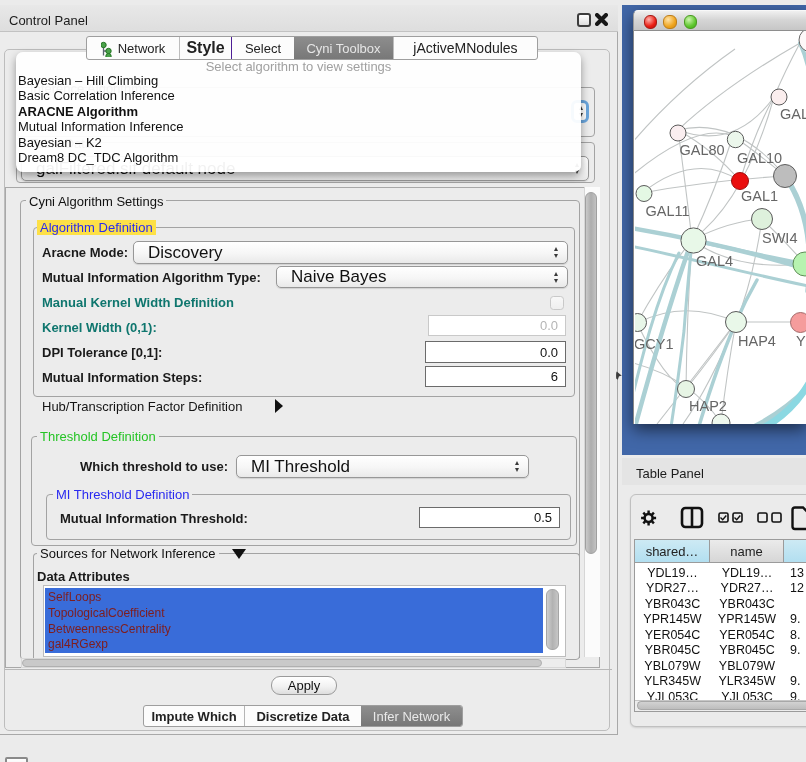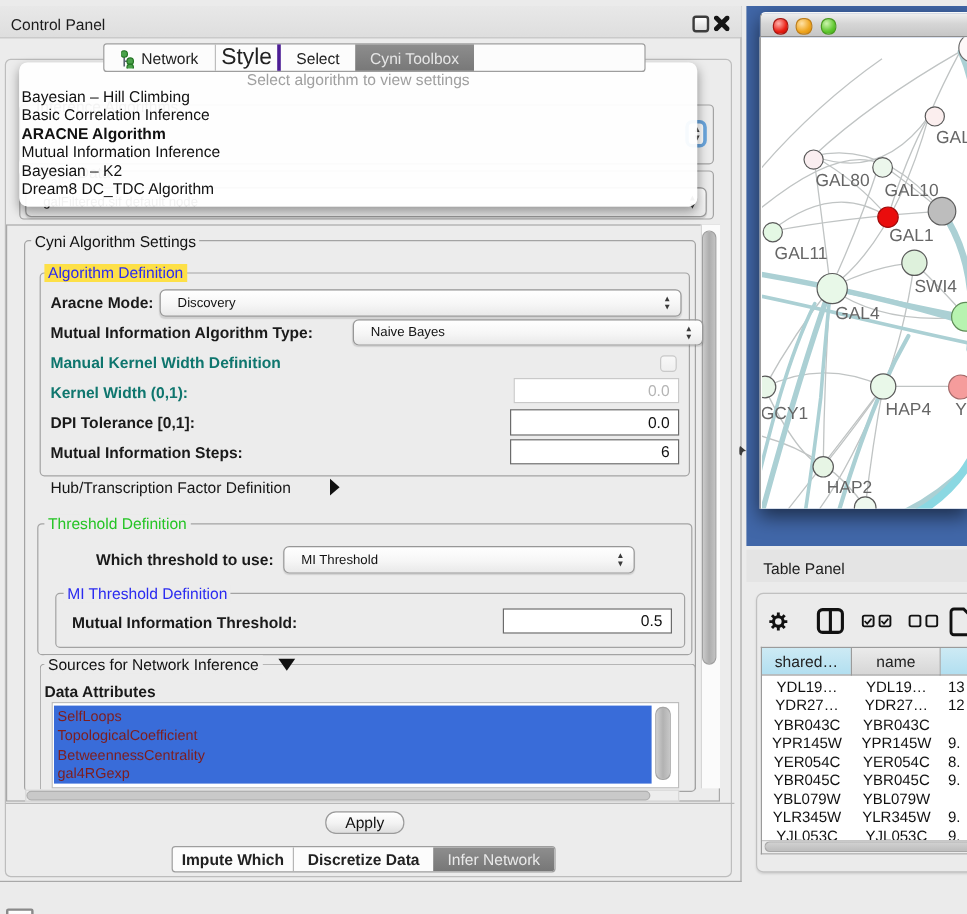--- a/index.html
+++ b/index.html
@@ -6,21 +6,21 @@
 body{width:806px;height:762px;position:relative;overflow:hidden;background:#ebebeb;
   font-family:"Liberation Sans",sans-serif;-webkit-font-smoothing:antialiased;}
 .ab{position:absolute;}
 .b{font-weight:bold;}
 .lab{font-size:13px;font-weight:bold;color:#1a1a1a;white-space:nowrap;}
 .dis{color:#0f766e;}
 .grp{position:absolute;border:1px solid #a3a3a3;border-radius:4px;}
 .gl{position:absolute;top:-9px;background:#ececec;padding:0 3px;font-size:13px;white-space:nowrap;color:#111;}
 .combo{position:absolute;border:1px solid #979797;border-radius:5px;
   background:linear-gradient(#ffffff,#f6f6f6 55%,#e9e9e9);box-shadow:0 1px 1px rgba(0,0,0,.12);}
-.combo .ct{position:absolute;left:14px;top:0;bottom:0;display:flex;align-items:center;font-size:11px;color:#111;}
+.combo .ct{position:absolute;left:14px;top:0;bottom:0;display:flex;align-items:center;font-size:17px;color:#111;}
 .updn{position:absolute;right:7px;top:50%;width:7px;height:14px;margin-top:-7px;}
 .updn:before,.updn:after{content:"";position:absolute;left:0.8px;border-left:2.8px solid transparent;border-right:2.8px solid transparent;}
 .updn:before{top:1.5px;border-bottom:4.5px solid #3a3a3a;}
 .updn:after{bottom:1.5px;border-top:4.5px solid #3a3a3a;}
 .tf{position:absolute;background:#fff;border:1px solid #6b6b6b;font-size:13px;color:#111;
   display:flex;align-items:center;justify-content:flex-end;padding-right:7px;box-sizing:border-box;}
 .tfd{border:1px solid #c9c9c9;color:#b5b5b5;}
 svg{display:block;}
 </style>
 </head>
@@ -37,23 +37,24 @@
 <div class="ab" style="left:86px;top:36px;width:452px;height:24px;background:#fcfcfc;border:1px solid #9e9e9e;border-radius:3px;box-sizing:border-box;display:flex;z-index:30;">
  <div style="width:92px;display:flex;align-items:center;justify-content:center;border-right:1px solid #bdbdbd;">
   <svg width="12" height="16" viewBox="0 0 12 16" style="margin-right:5px;margin-top:2px;">
    <path d="M 2.5 5 V 14.5 M 2.5 10 H 6.5" fill="none" stroke="#5a6570" stroke-width="1.3"></path>
    <circle cx="2.5" cy="4" r="2.7" fill="#4aa24a" stroke="#247524" stroke-width="1"></circle>
    <circle cx="7.5" cy="10" r="2.7" fill="#4aa24a" stroke="#247524" stroke-width="1"></circle>
    <circle cx="7.5" cy="15.2" r="2.7" fill="#4aa24a" stroke="#247524" stroke-width="1"></circle>
   </svg>
   <span style="font-size:13px;color:#222;">Network</span>
     </div>
- <div style="width:51px;display:flex;align-items:center;justify-content:center;border-right:3px solid #4c1d95;font-size:19px;color:#222;">Style</div>
+ <div style="width:51px;display:flex;align-items:center;justify-content:center;border-right:1px solid #4c1d95;font-size:16px;color:#222;font-weight:bold;">Style</div>
  <div style="width:62px;display:flex;align-items:center;justify-content:center;font-size:13px;color:#222;">Select</div>
  <div style="width:99px;display:flex;align-items:center;justify-content:center;background:linear-gradient(#8d8d8d,#787878);font-size:13px;color:#e6e6e6;">Cyni Toolbox</div>
+ <div style="flex:1;display:flex;align-items:center;justify-content:center;border-left:1px solid #bdbdbd;font-size:14px;color:#222;">jActiveMNodules</div>
 </div>
 
 <div class="ab" style="left:4px;top:49px;width:606px;height:682px;border:1px solid #bdbdbd;border-radius:5px;box-sizing:border-box;"></div>
 
 <div class="grp" style="left:16px;top:87px;width:577px;height:48px;"></div>
 <div class="ab" style="left:30px;top:81px;font-size:13px;color:#333;">Inference Algorithms</div>
 <div class="ab" style="left:571px;top:100px;width:18px;height:23px;border:3px solid #6aa5dc;border-radius:6px;background:#fff;box-sizing:border-box;"></div>
 <div class="updn" style="left:578px;top:111px;"></div>
 <div class="grp" style="left:16px;top:142px;width:577px;height:39px;"></div>
 <div class="ab" style="left:30px;top:136px;font-size:13px;color:#333;">Table Data</div>
@@ -72,21 +73,21 @@
 <div class="ab" style="left:26px;top:194px;background:#ececec;padding:0 3px;font-size:13px;color:#111;">Cyni Algorithm Settings</div>
 
 <div class="grp" style="left:33px;top:227px;width:540px;height:168px;"></div>
 <div class="ab" style="left:37px;top:220px;background:#fde047;padding:0 3px;font-size:13px;color:#2a2af0;">Algorithm Definition</div>
 <div class="lab ab" style="left:42px;top:245px;">Aracne Mode:</div>
 <div class="combo" style="left:133px;top:241px;width:433px;height:21px;">
     <div class="ct">Discovery</div>
     <div class="updn"></div>
   </div>
 <div class="lab ab" style="left:42px;top:270px;">Mutual Information Algorithm Type:</div>
-<div class="combo" style="left:276px;top:266px;width:290px;height:20px;margin-left:18px;">
+<div class="combo" style="left:276px;top:266px;width:290px;height:20px;">
     <div class="ct">Naive Bayes</div>
     <div class="updn"></div>
   </div>
 <div class="lab ab dis" style="left:42px;top:295px;">Manual Kernel Width Definition</div>
 <div class="ab" style="left:550px;top:296px;width:12px;height:12px;border:1.5px solid #c9c9c9;border-radius:3.5px;background:linear-gradient(#f8f8f8,#efefef);"></div>
 <div class="lab ab dis" style="left:42px;top:320px;">Kernel Width (0,1):</div>
 <div class="tf tfd" style="left:428px;top:315px;width:138px;height:21px;">0.0</div>
 <div class="lab ab" style="left:42px;top:345px;">DPI Tolerance [0,1]:</div>
 <div class="tf" style="left:425px;top:341px;width:141px;height:22px;">0.0</div>
 <div class="lab ab" style="left:42px;top:370px;">Mutual Information Steps:</div>

